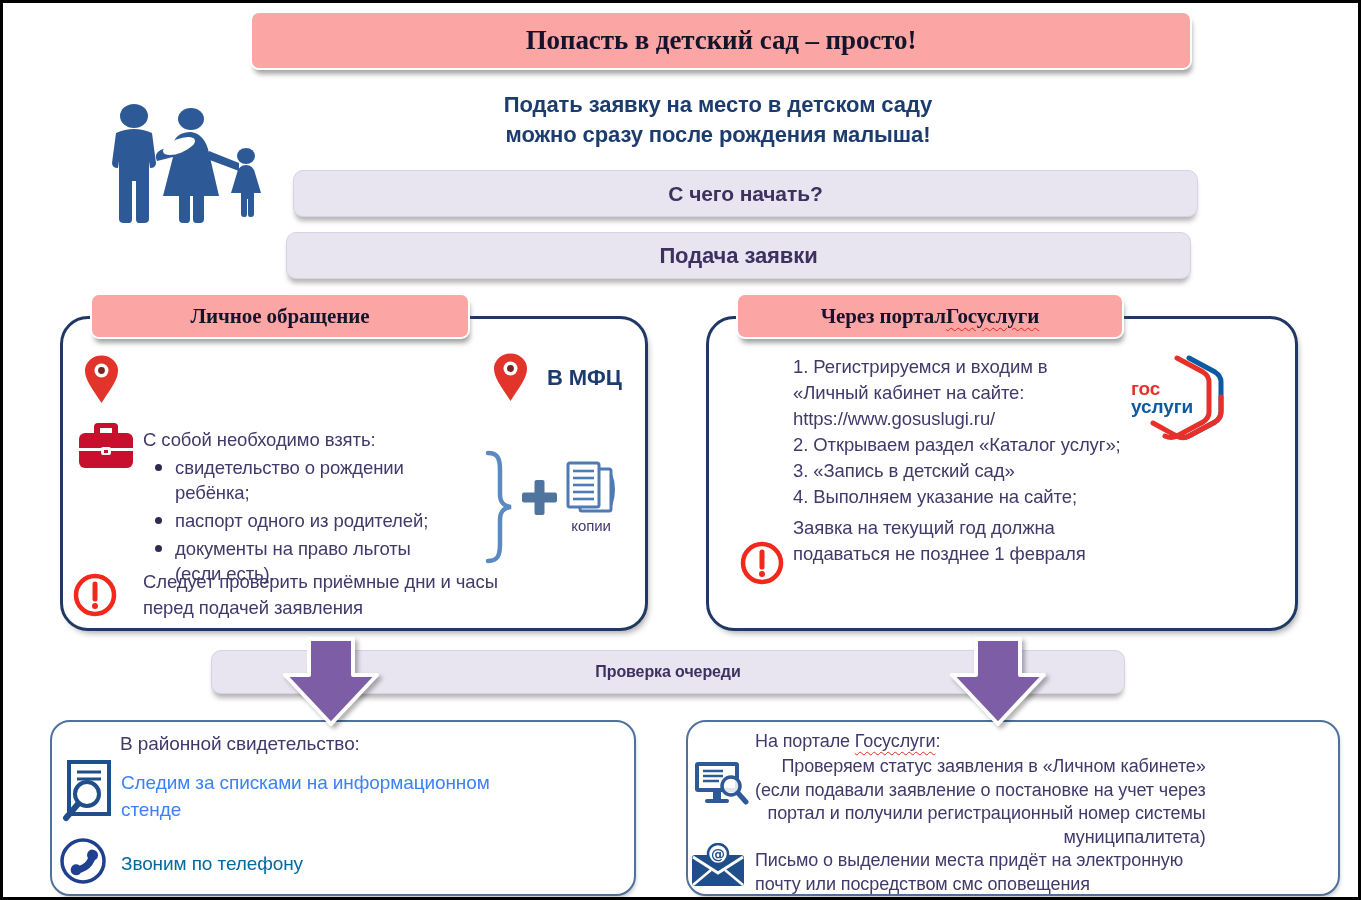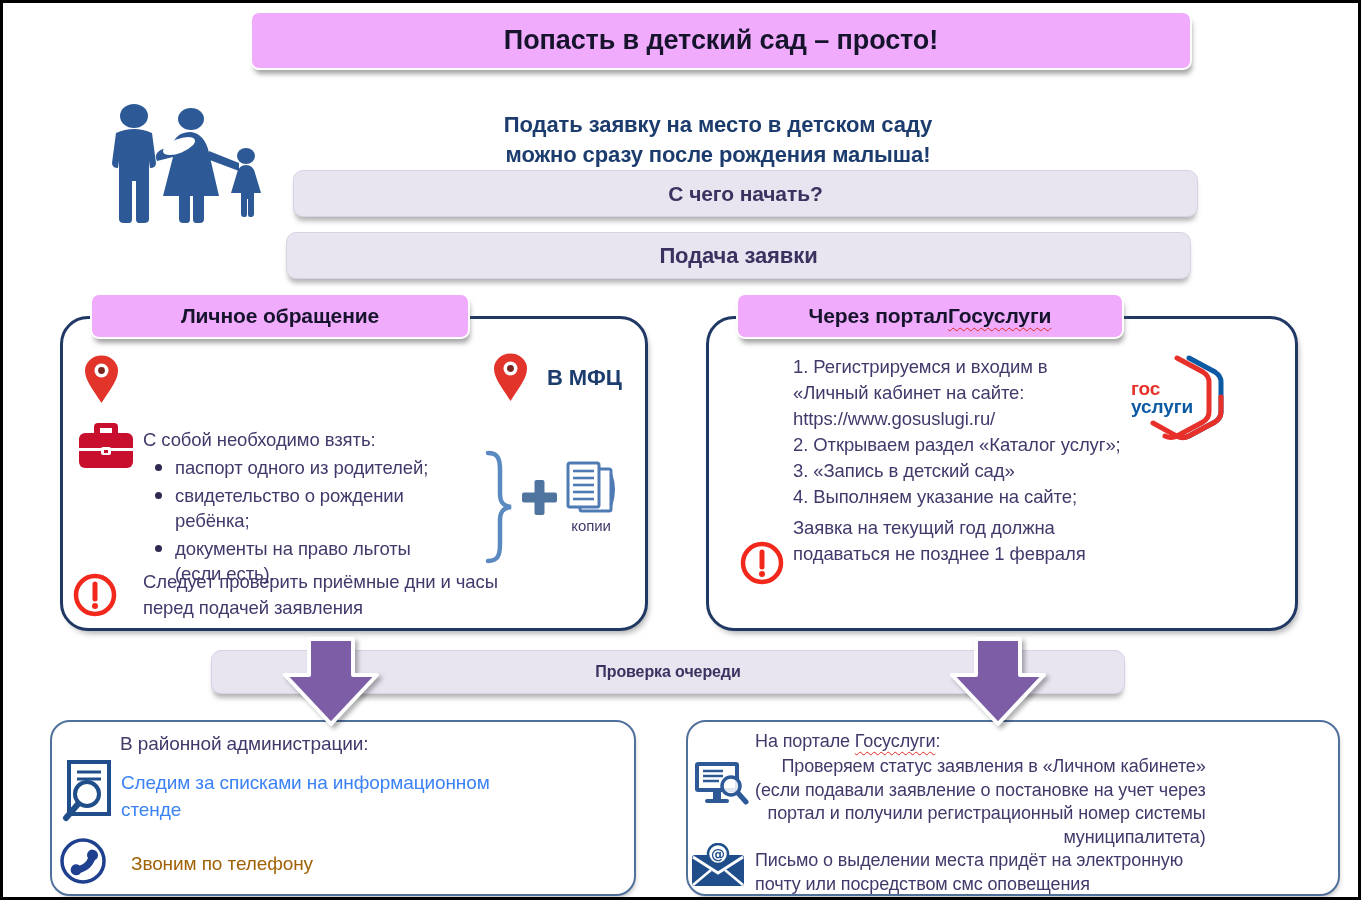--- a/index.html
+++ b/index.html
@@ -8,23 +8,23 @@
     border:3px solid #000; overflow:hidden;
     font-family:"Liberation Sans","DejaVu Sans",sans-serif;
     letter-spacing:-0.1px;
   }
   .abs{position:absolute;}
   .pre{white-space:pre-line;}
   .center{text-align:center;}
 
   
   .banner{
-    background:#f0abfc; border:2px solid #ffffff; border-radius:9px;
+    background:#fca5a5; border:2px solid #ffffff; border-radius:9px;
     box-shadow:2px 6px 5px -2px rgba(90,90,90,.55);
-    color:#16142c; font-weight:bold; display:flex; align-items:center; justify-content:center;
+    color:#16142c; font-weight:bold; display:flex; align-items:center; justify-content:center;font-family:Liberation Serif, serif;
   }
   
   .lavbar{
     background:#e8e4f0; border:1px solid #d8d2e4; border-radius:10px;
     box-shadow:0 6px 5px -2px rgba(120,120,120,.55);
     color:#3d3160; font-weight:bold; display:flex; align-items:center; justify-content:center;
   }
   
   .bigbox{
     background:#fff; border:3px solid #1f3864; border-radius:28px;
@@ -51,21 +51,21 @@
 </style>
 </head>
 <body>
 
 <div id="canvas">
 
   <div class="abs banner" style="left:247px;top:8px;width:938px;height:55px;font-size:27px;">
     <span>Попасть в детский сад – просто!</span>
   </div>
 
-  <div class="abs pre center" style="left:330px;top:87px;width:770px;font-size:22px;line-height:30px;color:#1c3c6e;font-weight:bold;margin-top:20px;">Подать заявку  на место в детском саду
+  <div class="abs pre center" style="left:330px;top:87px;width:770px;font-size:22px;line-height:30px;color:#1c3c6e;font-weight:bold;">Подать заявку  на место в детском саду
 можно сразу после рождения малыша!</div>
 
   <div class="abs" style="left:100px;top:98px;">
     <svg width="168" height="140" viewBox="0 0 168 140">
       <g fill="#2d5a96">
         <ellipse cx="31" cy="15" rx="14" ry="12"></ellipse>
         <path d="M13,32 Q31,24 49,32 L53,62 Q53,67 47,67 L46,60 L46,118 Q46,122 41,122 L36,122 Q33,122 33,118 L33,80 L29,80 L29,118 Q29,122 26,122 L21,122 Q16,122 16,118 L16,60 L15,67 Q9,67 9,62 Z"></path>
         <ellipse cx="88" cy="18" rx="13" ry="11"></ellipse>
         <path d="M88,31 Q72,31 69,46 L60,48 Q50,52 54,60 L70,56 L60,95 L76,95 L76,118 Q76,122 80,122 L84,122 Q87,122 87,118 L87,95 L90,95 L90,118 Q90,122 93,122 L97,122 Q101,122 101,118 L101,95 L116,95 L106,52 Q102,33 88,31 Z"></path>
         <path d="M104,58 L136,70 L136,62 L106,50 Z"></path>
@@ -114,23 +114,23 @@
       <rect x="21" y="5" width="12" height="7" fill="#ffffff"></rect>
       <rect x="0" y="10" width="54" height="35" rx="6" fill="#c8102e"></rect>
       <rect x="0" y="25" width="54" height="3" fill="#ffffff"></rect>
       <rect x="22" y="24" width="10" height="8" rx="2" fill="#ffffff"></rect>
       <rect x="25" y="27" width="4" height="3" fill="#c8102e"></rect>
     </svg>
   </div>
   <div class="abs body-text" style="left:140px;top:424px;z-index:2;">С собой необходимо взять:</div>
 
   <ul class="abs doclist body-text" style="left:148px;top:452px;width:330px;line-height:25px;z-index:2;">
-    <li><span class="pre">паспорт одного из родителей;</span></li>
     <li><span class="pre">свидетельство о рождении
 ребёнка;</span></li>
+    <li><span class="pre">паспорт одного из родителей;</span></li>
     <li><span class="pre">документы на право льготы
 (если есть).</span></li>
   </ul>
 
   <div class="abs" style="left:482px;top:447px;z-index:2;">
     <svg width="30" height="114" viewBox="0 0 30 114">
       <path d="M3,3 C13,3 15,9 15,20 L15,44 C15,52 18,56 26,57 C18,58 15,62 15,70 L15,94 C15,105 13,111 3,111" fill="none" stroke="#5b8ac0" stroke-width="4.5" stroke-linecap="round"></path>
     </svg>
   </div>
 
@@ -212,21 +212,21 @@
     </svg>
   </div>
   <div class="abs" style="left:945px;top:634px;z-index:4;filter:drop-shadow(3px 3px 2px rgba(0,0,0,.3));">
     <svg width="100" height="90" viewBox="0 0 100 90">
       <polygon points="28,2 72,2 72,38 96,38 50,87 4,38 28,38" fill="#7d5ea6" stroke="#ffffff" stroke-width="4" stroke-linejoin="round"></polygon>
     </svg>
   </div>
 
   <div class="abs smallbox" style="left:47px;top:717px;width:582px;height:172px;"></div>
 
-  <div class="abs" style="left:117px;top:730px;font-size:19px;color:#403a6b;z-index:2;">В районной администрации:</div>
+  <div class="abs" style="left:117px;top:730px;font-size:19px;color:#403a6b;z-index:2;">В районной свидетельство:</div>
 
   <div class="abs" style="left:58px;top:757px;z-index:2;">
     <svg width="52" height="62" viewBox="0 0 52 62">
       <rect x="8" y="2" width="40" height="52" fill="#ffffff" stroke="#1f4e8a" stroke-width="4"></rect>
       <line x1="16" y1="12" x2="40" y2="12" stroke="#1f4e8a" stroke-width="3"></line>
       <line x1="16" y1="19" x2="40" y2="19" stroke="#1f4e8a" stroke-width="3"></line>
       <circle cx="26" cy="34" r="12" fill="none" stroke="#1f4e8a" stroke-width="4"></circle>
       <line x1="17" y1="44" x2="5" y2="58" stroke="#1f4e8a" stroke-width="6" stroke-linecap="round"></line>
     </svg>
   </div>
@@ -236,21 +236,21 @@
   <div class="abs" style="left:56px;top:834px;z-index:2;">
     <svg width="48" height="48" viewBox="0 0 48 48">
       <circle cx="24" cy="24" r="21" fill="none" stroke="#1f3f8f" stroke-width="3.5"></circle>
       <g transform="rotate(-42 24 24)">
         <circle cx="13" cy="26" r="5.5" fill="#1f3f8f"></circle>
         <circle cx="35" cy="26" r="5.5" fill="#1f3f8f"></circle>
         <path d="M10,24 Q24,36 38,24" fill="none" stroke="#1f3f8f" stroke-width="7"></path>
       </g>
     </svg>
   </div>
-  <div class="abs" style="left:128px;top:850px;font-size:19px;color:#a16207;z-index:2;">Звоним по телефону</div>
+  <div class="abs" style="left:118px;top:850px;font-size:19px;color:#0369a1;z-index:2;">Звоним по телефону</div>
 
   <div class="abs smallbox" style="left:683px;top:717px;width:650px;height:172px;"></div>
 
   <div class="abs" style="left:752px;top:728px;font-size:18px;color:#403a6b;z-index:2;">
     <span>На портале </span><span class="wavy">Госуслуги</span><span>:</span>
   </div>
 
   <div class="abs" style="left:690px;top:757px;z-index:2;">
     <svg width="56" height="48" viewBox="0 0 56 48">
       <rect x="2" y="2" width="44" height="30" rx="3" fill="#2d5a96"></rect>

